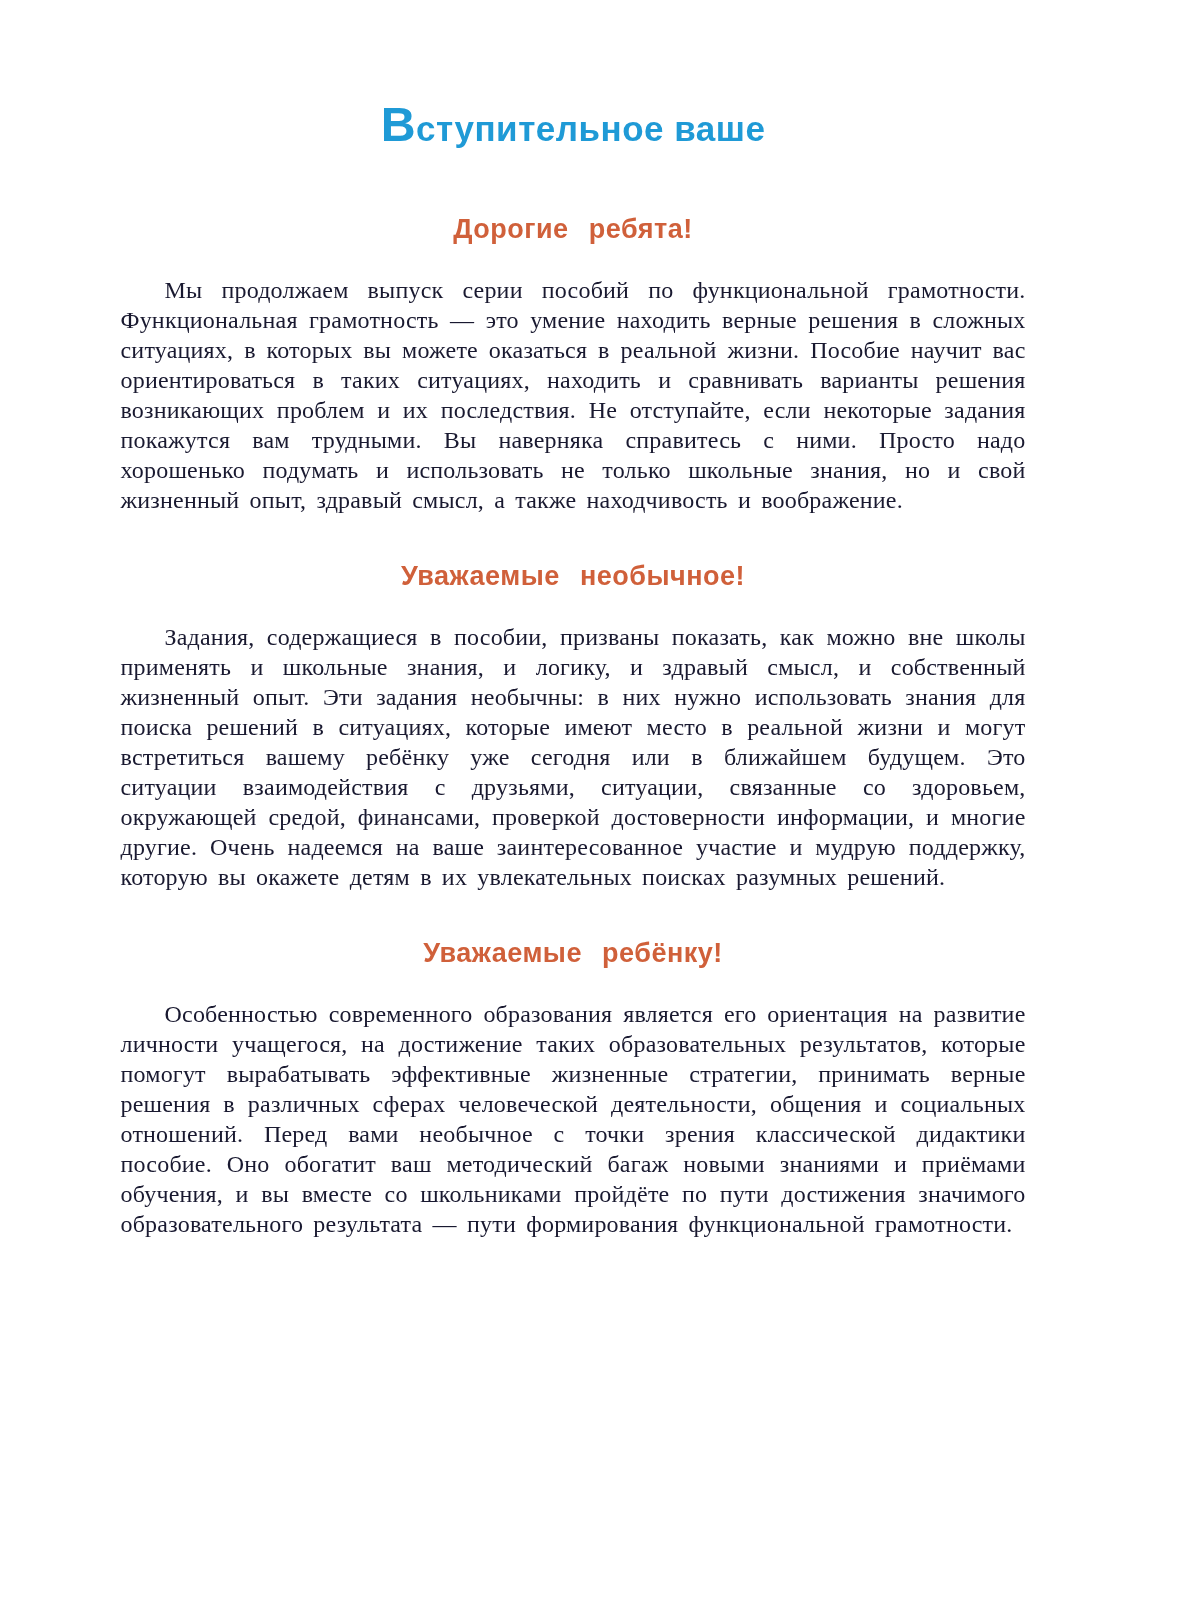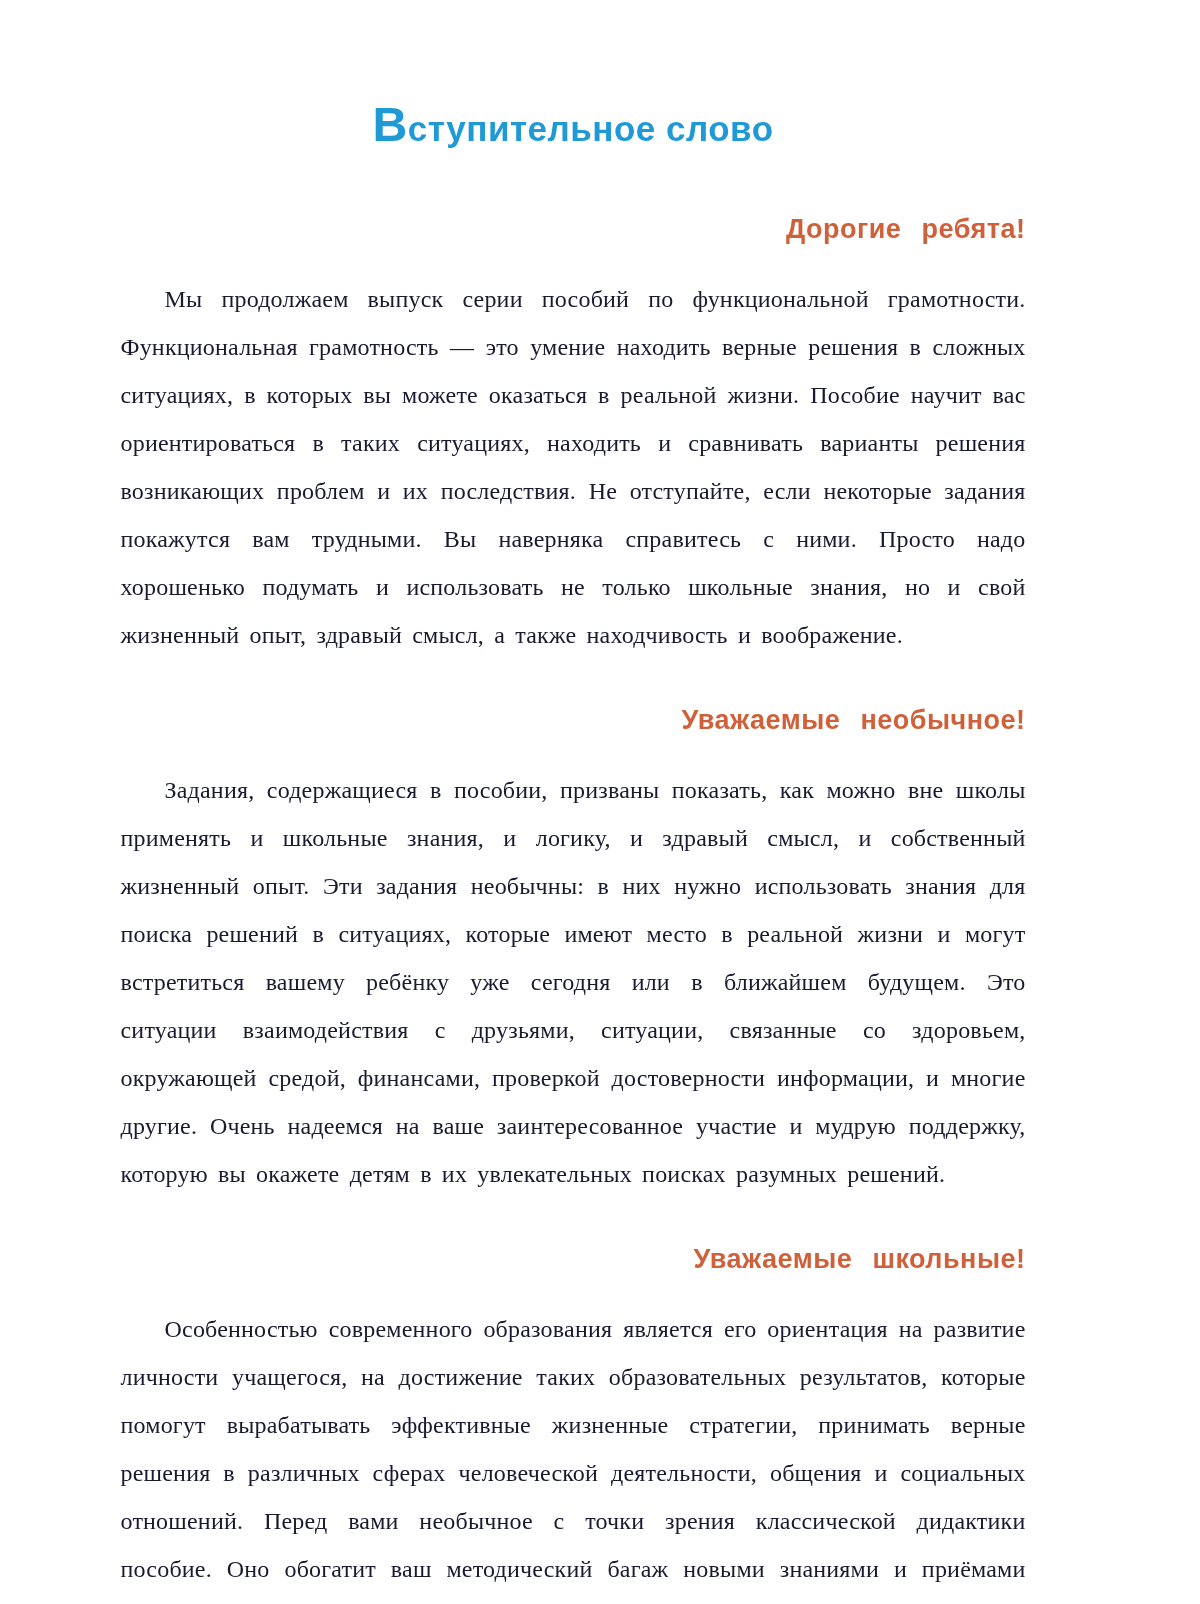--- a/index.html
+++ b/index.html
@@ -27,58 +27,58 @@
     font-weight: 700;
     font-size: 35px;
     letter-spacing: 0.5px;
     color: #1f9ad6;
   }
   .page-title::first-letter {
     font-size: 1.38em;
   }
   .section-heading {
     margin: 46px 0 30px 0;
-    text-align: right;
+    text-align: center;
     font-family: "Liberation Sans", sans-serif;
     font-weight: 700;
     font-size: 27px;
     letter-spacing: 0.5px;
     word-spacing: 0.45em;
     color: #d0603a;
   }
   .section:first-of-type .section-heading {
     margin-top: 0;
   }
   .body-text {
     margin: 0;
     font-family: "Liberation Serif", serif;
     font-size: 24px;
-    line-height: 48px;
+    line-height: 30px;
     color: #191930;
     text-align: justify;
     text-indent: 44px;
     word-spacing: 4px;
     letter-spacing: 0.2px;
   }
 </style>
 </head>
 <body>
 
 <main class="page">
 
-  <h1 class="page-title">Вступительное слово</h1>
+  <h1 class="page-title">Вступительное ваше</h1>
 
   <section class="section">
     <h2 class="section-heading">Дорогие ребята!</h2>
     <p class="body-text">Мы продолжаем выпуск серии пособий по функциональной грамотности. Функциональная грамотность — это умение находить верные решения в сложных ситуациях, в которых вы можете оказаться в реальной жизни. Пособие научит вас ориентироваться в таких ситуациях, находить и сравнивать варианты решения возникающих проблем и их последствия. Не отступайте, если некоторые задания покажутся вам трудными. Вы наверняка справитесь с ними. Просто надо хорошенько подумать и использовать не только школьные знания, но и свой жизненный опыт, здравый смысл, а также находчивость и воображение.</p>
   </section>
 
   <section class="section">
     <h2 class="section-heading">Уважаемые необычное!</h2>
     <p class="body-text">Задания, содержащиеся в пособии, призваны показать, как можно вне школы применять и школьные знания, и логику, и здравый смысл, и собственный жизненный опыт. Эти задания необычны: в них нужно использовать знания для поиска решений в ситуациях, которые имеют место в реальной жизни и могут встретиться вашему ребёнку уже сегодня или в ближайшем будущем. Это ситуации взаимодействия с друзьями, ситуации, связанные со здоровьем, окружающей средой, финансами, проверкой достоверности информации, и многие другие. Очень надеемся на ваше заинтересованное участие и мудрую поддержку, которую вы окажете детям в их увлекательных поисках разумных решений.</p>
   </section>
 
   <section class="section">
-    <h2 class="section-heading">Уважаемые школьные!</h2>
+    <h2 class="section-heading">Уважаемые ребёнку!</h2>
     <p class="body-text">Особенностью современного образования является его ориентация на развитие личности учащегося, на достижение таких образовательных результатов, которые помогут вырабатывать эффективные жизненные стратегии, принимать верные решения в различных сферах человеческой деятельности, общения и социальных отношений. Перед вами необычное с точки зрения классической дидактики пособие. Оно обогатит ваш методический багаж новыми знаниями и приёмами обучения, и вы вместе со школьниками пройдёте по пути достижения значимого образовательного результата — пути формирования функциональной грамотности.</p>
   </section>
 
 </main>
 
 </body></html>

